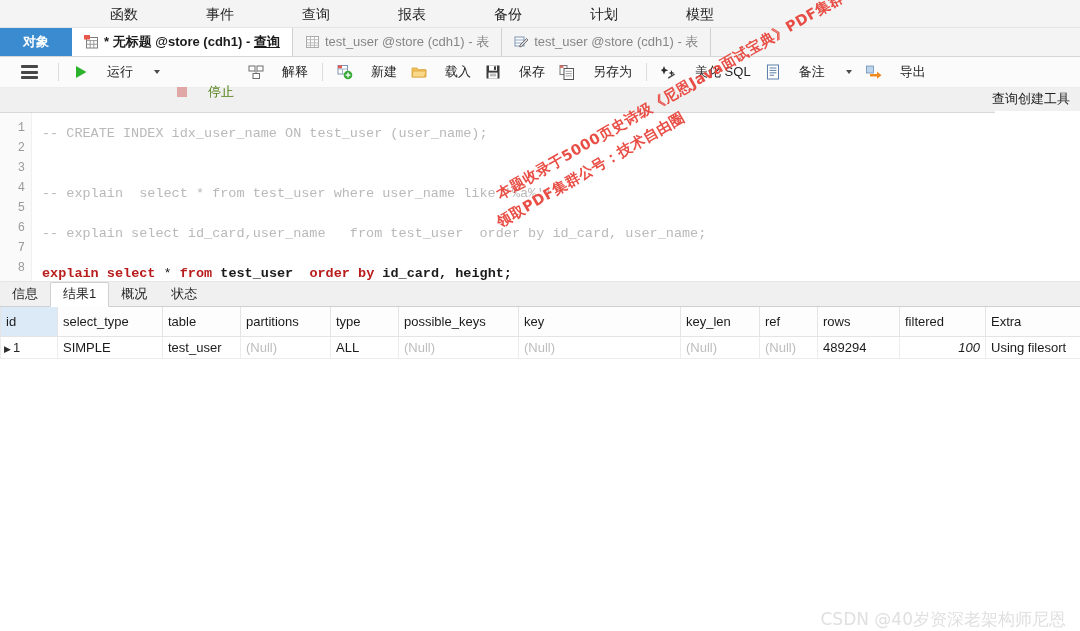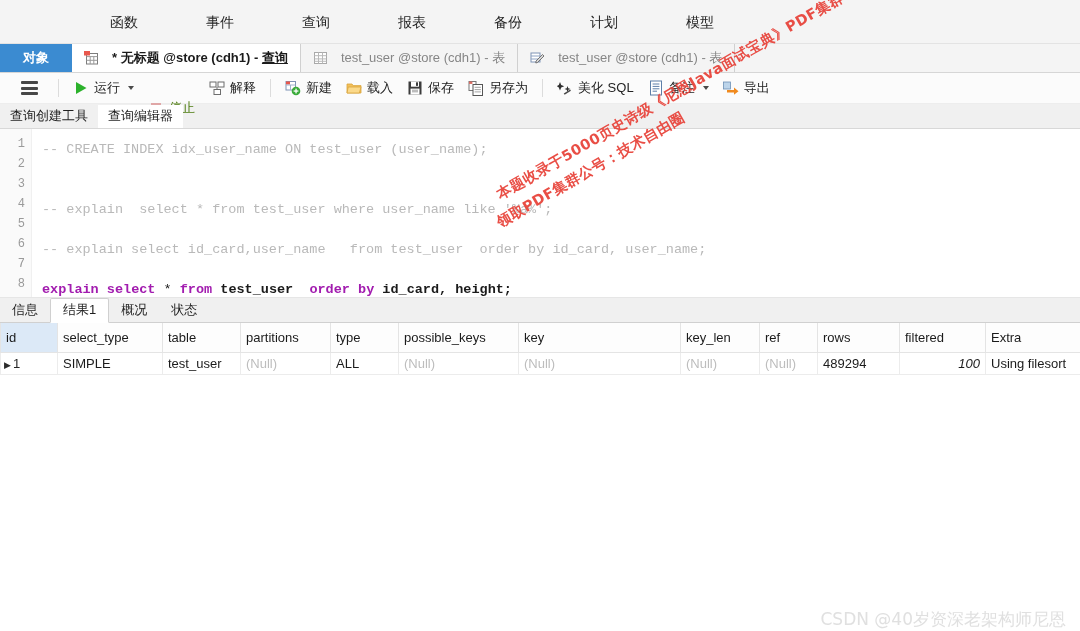--- a/index.html
+++ b/index.html
@@ -5,65 +5,65 @@
   html,body{margin:0;padding:0;}
   body{
     width:1080px;height:631px;
     background:#ffffff;
     font-family:"Liberation Sans","DejaVu Sans",sans-serif;
     font-size:13px;color:#1b1b1b;
     overflow:hidden;position:relative;
   }
   
   #menubar{
-    height:44px;background:#f4f4f4;border-bottom:1px solid #e3e3e3;
+    height:28px;background:#f4f4f4;border-bottom:1px solid #e3e3e3;
     display:flex;align-items:center;padding-left:96px;box-sizing:border-box;
   }
   #menubar .mi{
     font-size:14px;color:#242424;padding:0 14px;margin-right:40px;
     line-height:28px;cursor:default;white-space:nowrap;
   }
   
   #tabstrip{
     height:28px;background:#f4f4f4;border-bottom:1px solid #d6d6d6;
     display:flex;align-items:stretch;
   }
   .objtab{
     width:72px;background:#3b8bd1;color:#ffffff;font-size:13px;font-weight:bold;
     display:flex;align-items:center;justify-content:center;flex:0 0 auto;
   }
   .doctab{
-    display:flex;align-items:center;gap:13px;padding:0 12px;
+    display:flex;align-items:center;gap:5px;padding:0 12px;
     font-size:13px;white-space:nowrap;flex:0 0 auto;
     border-right:1px solid #d0d0d0;
   }
   .doctab.active{background:#ffffff;color:#1b1b1b;font-weight:bold;}
   .doctab.inactive{background:#f4f4f4;color:#868686;}
   .doctab .tlabel .u{text-decoration:underline;}
   .ticon{width:15px;height:14px;flex:0 0 auto;display:block;}
   
   #toolbar{
     height:31px;background:#fbfbfb;border-bottom:1px solid #ededed;
     display:flex;align-items:center;padding-left:8px;box-sizing:border-box;
   }
   .tbitem{
-    display:flex;align-items:center;gap:5px;height:24px;padding:0 7px;
+    display:flex;align-items:center;gap:18px;height:24px;padding:0 7px;
     font-size:13px;color:#232323;white-space:nowrap;cursor:default;
   }
   .tbitem.disabled{color:#4d7c0f;margin-top:40px;}
   .tbsep{width:1px;height:18px;background:#dcdcdc;margin:0 7px;}
   .caret{width:0;height:0;border-left:3.5px solid transparent;border-right:3.5px solid transparent;
          border-top:4px solid #4a4a4a;margin-left:3px;}
   .hamb{display:flex;flex-direction:column;gap:2.5px;padding:0 6px;}
   .hamb i{display:block;width:17px;height:3px;background:#474747;border-radius:1px;}
   .ic{width:16px;height:16px;display:block;flex:0 0 auto;}
   
   #subtabs{
     height:24px;background:#f0f0f0;border-bottom:1px solid #d8d8d8;
-    display:flex;align-items:flex-end;
+    display:flex;align-items:flex-end;flex-direction:column;
   }
   .subtab{
     font-size:13px;padding:3px 10px 4px 10px;line-height:16px;
     color:#1f1f1f;cursor:default;white-space:nowrap;
   }
   .subtab.active{background:#ffffff;}
   
   #editor{
     position:relative;height:168px;background:#ffffff;display:flex;
     font-family:"Liberation Mono","DejaVu Sans Mono",monospace;font-size:13.5px;
@@ -74,21 +74,21 @@
     padding-top:5px;box-sizing:border-box;flex:0 0 auto;
   }
   #gutter div{
     text-align:right;padding-right:6px;line-height:20px;height:20px;
     color:#9a9a9a;font-size:12px;
     font-family:"Liberation Mono","DejaVu Sans Mono",monospace;
   }
   #code{padding-top:11px;padding-left:10px;flex:1 1 auto;overflow:hidden;}
   #code .ln{line-height:20px;height:20px;white-space:pre;}
   .cmt{color:#b9b9b9;}
-  .kw{color:#a21caf;font-weight:bold;}
+  .kw{color:#b91c1c;font-weight:bold;}
   .idt{color:#1b1b1b;font-weight:bold;}
   .pln{color:#1b1b1b;}
   
   #restabs{
     height:24px;background:#f0f0f0;border-bottom:1px solid #d0d0d0;
     display:flex;align-items:flex-end;
   }
   .restab{font-size:13px;padding:3px 12px 4px 12px;line-height:16px;color:#1f1f1f;cursor:default;}
   .restab.active{background:#ffffff;border:1px solid #d0d0d0;border-bottom:1px solid #ffffff;
                  margin-bottom:-1px;border-radius:2px 2px 0 0;text-align:center;}

